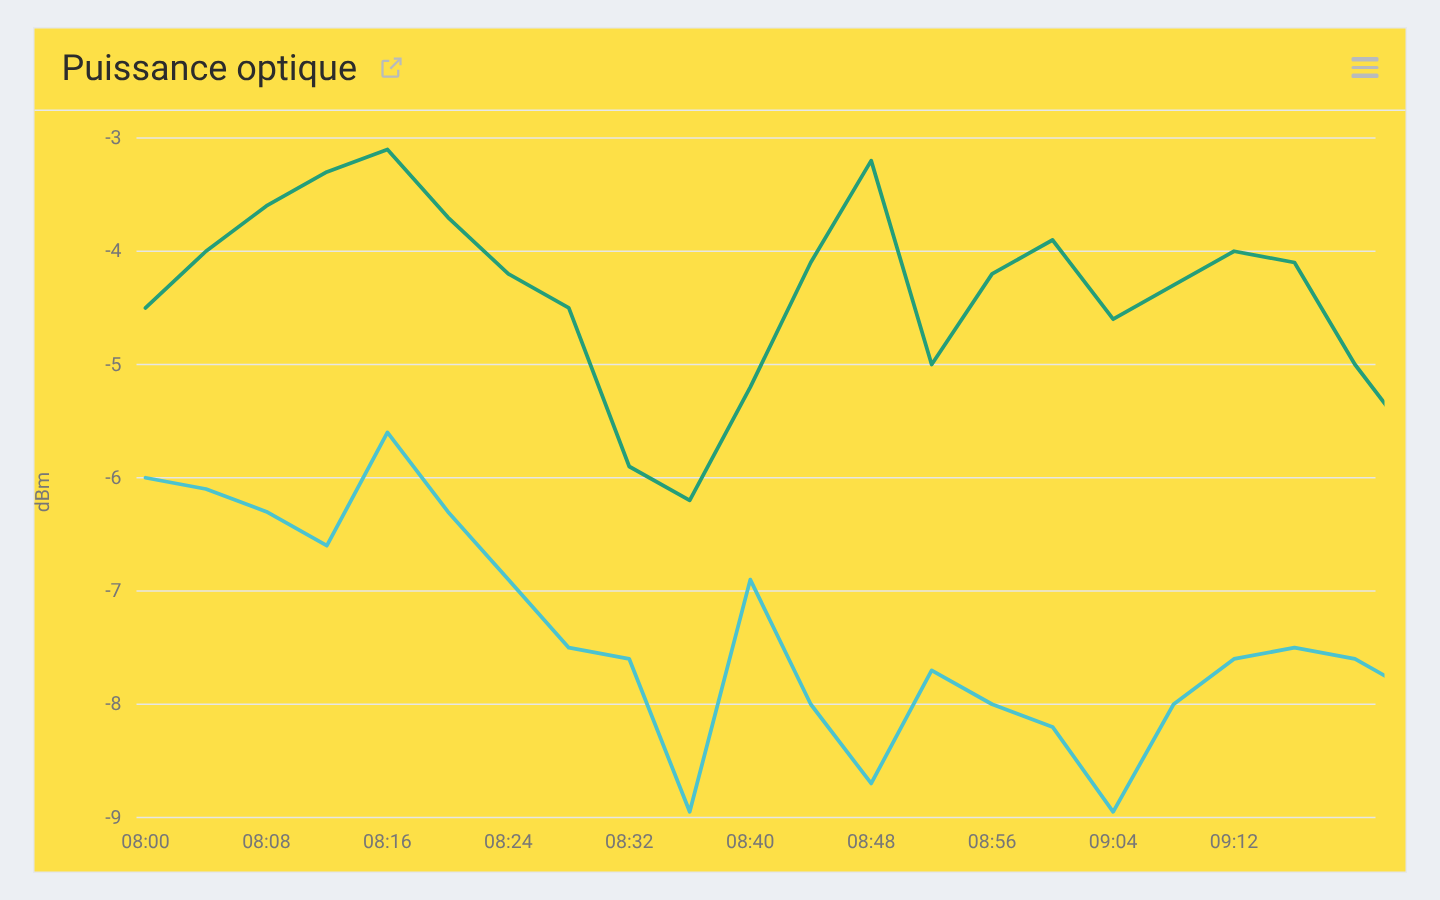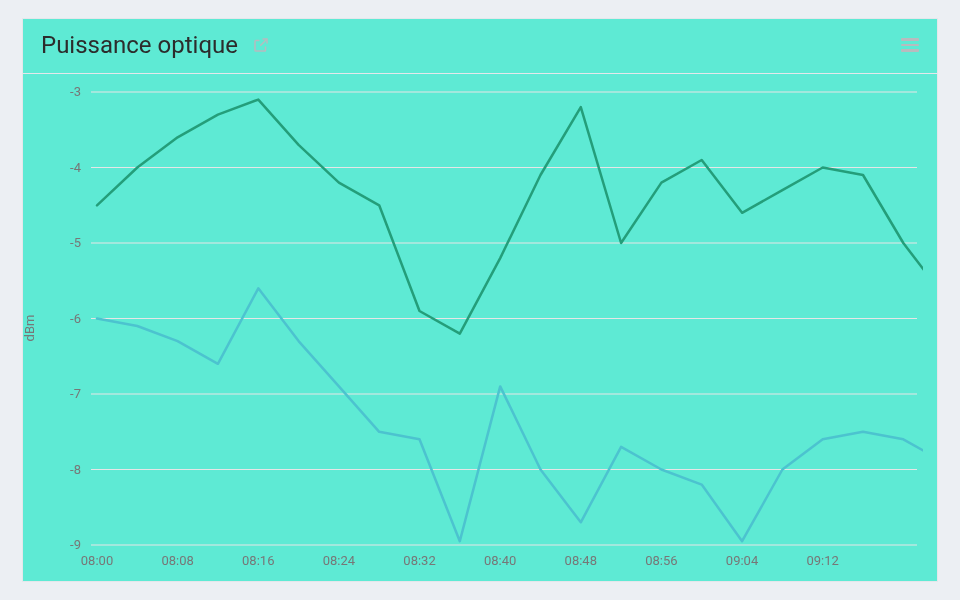--- a/index.html
+++ b/index.html
@@ -5,21 +5,21 @@
     * { box-sizing: border-box; margin: 0; padding: 0; }
     body {
       font-family: -apple-system, BlinkMacSystemFont, "Segoe UI", Roboto, Helvetica, Arial, sans-serif;
       background: #eceff3;
       width: 960px;
       height: 600px;
       overflow: hidden;
       padding: 18px 22px;
     }
     .card {
-      background: #5eead4;
+      background: #fde047;
       width: 100%;
       height: 100%;
       border: 1px solid #e5e7eb;
       display: flex;
       flex-direction: column;
     }
     .card-header {
       display: flex;
       align-items: center;
       padding: 12px 18px 14px 18px;

